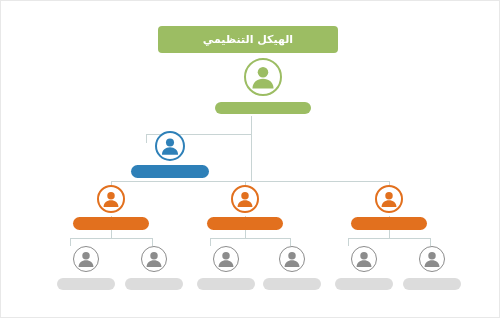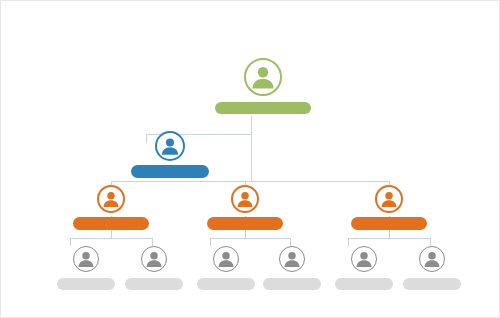--- a/index.html
+++ b/index.html
@@ -124,20 +124,23 @@
   .node-leaf.l4 { left: 334px; top: 245px; }
   .node-leaf.l5 { left: 402px; top: 245px; }
 
   .avatar svg { display: block; width: 100%; height: 100%; }
 </style>
 </head>
 <body>
 
 <div id="canvas">
 
+  <div id="title-banner">
+    <span id="title-text">الهيكل التنظيمي</span>
+  </div>
 
   <div class="line v" style="left:250px; top:115px; height:65px;"></div>
 
   <div class="line h" style="left:145px; top:133px; width:106px;"></div>
   <div class="line v" style="left:145px; top:133px; height:9px;"></div>
 
   <div class="line h" style="left:110px; top:180px; width:279px;"></div>
   <div class="line v" style="left:110px; top:180px; height:6px;"></div>
   <div class="line v" style="left:244px; top:180px; height:6px;"></div>
   <div class="line v" style="left:388px; top:180px; height:6px;"></div>

